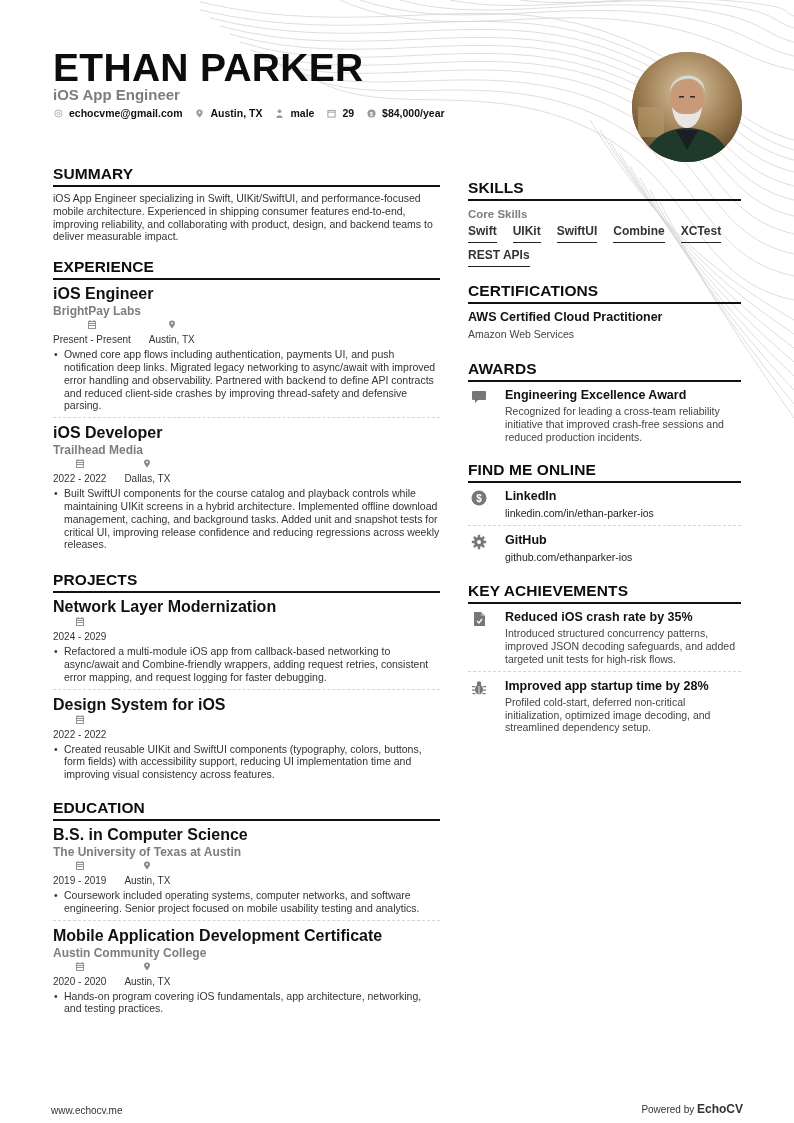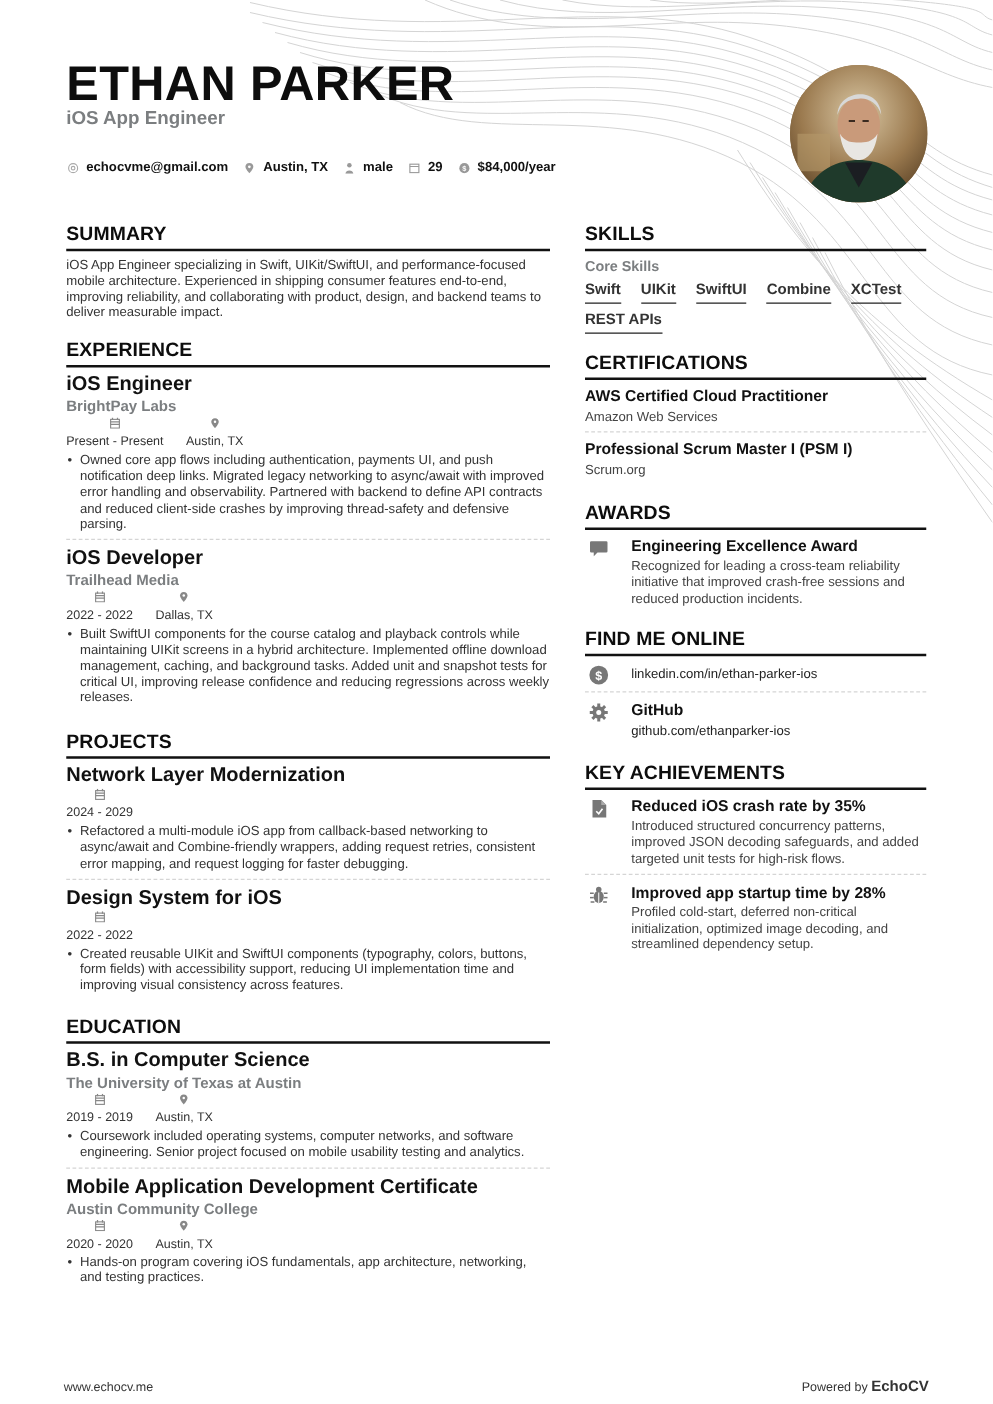--- a/index.html
+++ b/index.html
@@ -7,31 +7,31 @@
   body { position: relative; overflow: hidden; font-family: "Liberation Sans", sans-serif; color: #111; }
 
   .bg-waves { position: absolute; left: 0; top: 0; width: 794px; height: 420px; z-index: 0; pointer-events: none; }
 
   .page { position: relative; z-index: 1; }
 
   
   .header { position: absolute; left: 53px; top: 50px; width: 560px; }
   .name { font-size: 39px; font-weight: 700; letter-spacing: 0.3px; color: #0d0d0d; line-height: 36px; }
   .title { font-size: 15px; font-weight: 700; color: #7b7e80; line-height: 18px; margin-top: 0px; }
-  .meta { display: flex; align-items: center; gap: 12px; margin-top: 24px; font-size: 10.5px; font-weight: 700; color: #111; }
+  .meta { display: flex; align-items: center; gap: 12px; margin-top: 3px; font-size: 10.5px; font-weight: 700; color: #111; }
   .meta-item { display: flex; align-items: center; gap: 6px; }
   .meta-icon { width: 10px; height: 10px; display: inline-flex; align-items: center; justify-content: center; color: #999; }
   .meta-icon svg { width: 9px; height: 9px; }
 
   .avatar { position: absolute; left: 632px; top: 52px; width: 110px; height: 110px; border-radius: 50%; overflow: hidden;
     background: radial-gradient(circle at 50% 40%, #d7c9b4 0%, #a88c64 45%, #6b5233 100%); }
   .avatar svg { width: 110px; height: 110px; display: block; }
 
   
-  .col-left { position: absolute; left: 53px; top: 178px; width: 387px; }
+  .col-left { position: absolute; left: 53px; top: 164px; width: 387px; }
   .col-right { position: absolute; left: 468px; top: 178px; width: 273px; }
 
   .section { margin-bottom: 10px; }
   .section-title { font-size: 15.5px; font-weight: 700; color: #0d0d0d; line-height: 20px; padding-bottom: 1px; border-bottom: 2px solid #111; letter-spacing: 0.1px; }
   .section-body { padding-top: 5px; }
 
   .summary-text { font-size: 10.5px; color: #333; line-height: 12.8px; }
 
   .entry { padding-bottom: 5px; margin-bottom: 6px; border-bottom: 1px dashed #d5d5d5; }
   .entry:last-child { border-bottom: none; margin-bottom: 0; }
@@ -362,24 +362,20 @@
       </div>
     </div>
 
     <div class="section" style="margin-top:14px;">
       <div class="section-title">CERTIFICATIONS</div>
       <div class="section-body">
         <div class="cert">
           <div class="cert-name">AWS Certified Cloud Practitioner</div>
           <div class="cert-issuer">Amazon Web Services</div>
         </div>
-        <div class="cert">
-          <div class="cert-name">Professional Scrum Master I (PSM I)</div>
-          <div class="cert-issuer">Scrum.org</div>
-        </div>
       </div>
     </div>
 
     <div class="section" style="margin-top:14px;">
       <div class="section-title">AWARDS</div>
       <div class="section-body">
         <div class="irow">
           <div class="irow-icon">
             <svg viewBox="0 0 16 16">
                 <path d="M2 2 H14 Q15 2 15 3 V10 Q15 11 14 11 H7 L4 14 V11 H2 Q1 11 1 10 V3 Q1 2 2 2 Z" fill="#777"></path>
@@ -397,20 +393,21 @@
       <div class="section-title">FIND ME ONLINE</div>
       <div class="section-body">
         <div class="irow">
           <div class="irow-icon">
             <svg viewBox="0 0 16 16">
                 <circle cx="8" cy="8" r="7.5" fill="#777"></circle>
                 <text x="8" y="12" font-size="10" text-anchor="middle" fill="#fff" font-family="Liberation Sans, sans-serif" font-weight="700">$</text>
               </svg>
           </div>
           <div class="irow-body">
+            <div class="irow-title">LinkedIn</div>
             <div class="irow-link">linkedin.com/in/ethan-parker-ios</div>
           </div>
         </div>
         <div class="irow">
           <div class="irow-icon">
             <svg viewBox="0 0 16 16">
                 <g fill="#777">
                   <circle cx="8" cy="8" r="5"></circle>
                   <rect x="6.8" y="0.8" width="2.4" height="3"></rect>
                   <rect x="6.8" y="12.2" width="2.4" height="3"></rect>

